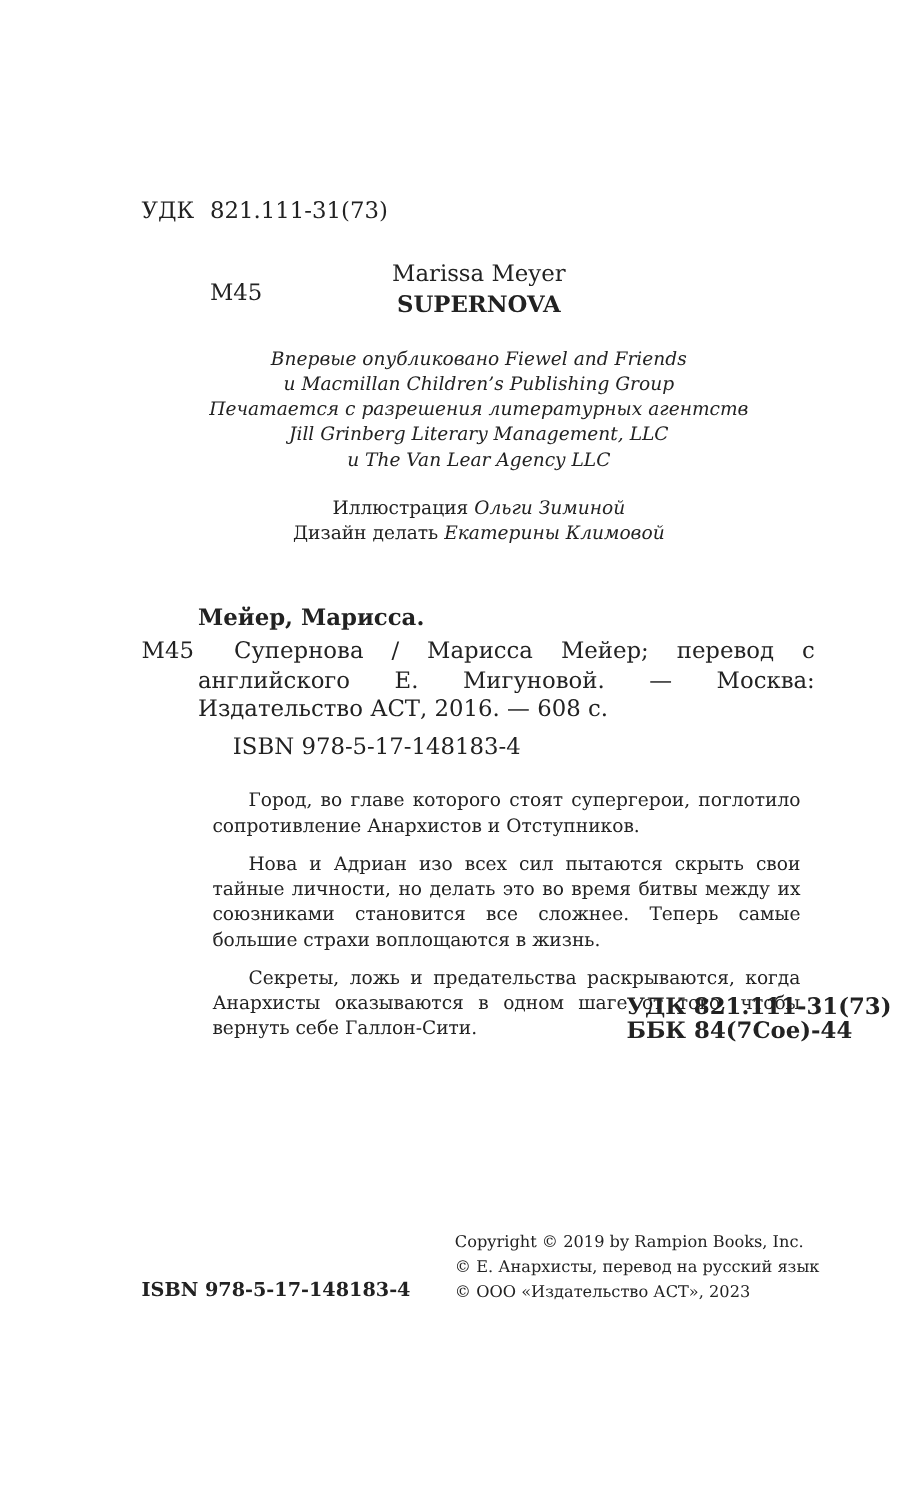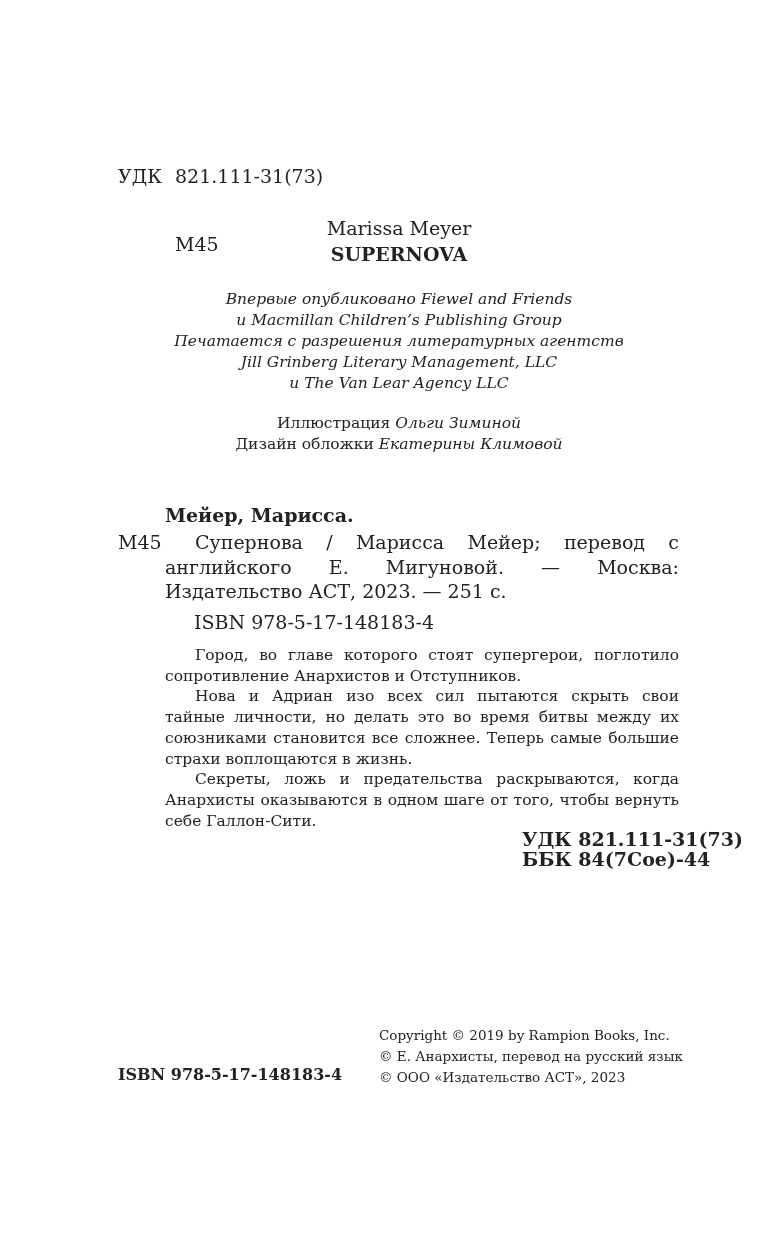--- a/index.html
+++ b/index.html
@@ -91,21 +91,21 @@
     
     .annotation {
       left: 165px;
       top: 645px;
       width: 514px;
       font-size: 15.5px;
       line-height: 20.7px;
       text-align: justify;
     }
     .annotation p {
-      margin: 0;
+      margin: 12px;
       text-indent: 30px;
     }
     .annot-codes {
       left: 522px;
       top: 829px;
       font-size: 19px;
       line-height: 20px;
       font-weight: bold;
     }
 
@@ -148,28 +148,28 @@
   <div>Jill Grinberg Literary Management, LLC</div>
   <div>и The Van Lear Agency LLC</div>
 </div>
 
 <div class="abs center-block credits">
   <div>
     <span>Иллюстрация</span>
     <span class="it">Ольги Зиминой</span>
   </div>
   <div>
-    <span>Дизайн обложки</span>
+    <span>Дизайн делать</span>
     <span class="it">Екатерины Климовой</span>
   </div>
 </div>
 
 <div class="abs card-author">Мейер, Марисса.</div>
 <div class="abs card-code">М45</div>
-<div class="abs card-desc">Супернова / Марисса Мейер; перевод с английского Е. Мигуновой. — Москва: Издательство АСТ, 2023. — 251 с.</div>
+<div class="abs card-desc">Супернова / Марисса Мейер; перевод с английского Е. Мигуновой. — Москва: Издательство АСТ, 2016. — 608 с.</div>
 <div class="abs card-isbn">ISBN 978-5-17-148183-4</div>
 
 <div class="abs annotation">
   <p>Город, во главе которого стоят супергерои, поглотило сопротивление Анархистов и Отступников.</p>
   <p>Нова и Адриан изо всех сил пытаются скрыть свои тайные личности, но делать это во время битвы между их союзниками становится все сложнее. Теперь самые большие страхи воплощаются в жизнь.</p>
   <p>Секреты, ложь и предательства раскрываются, когда Анархисты оказываются в одном шаге от того, чтобы вернуть себе Галлон-Сити.</p>
 </div>
 <div class="abs annot-codes">
   <div>УДК 821.111-31(73)</div>
   <div>ББК 84(7Сое)-44</div>

